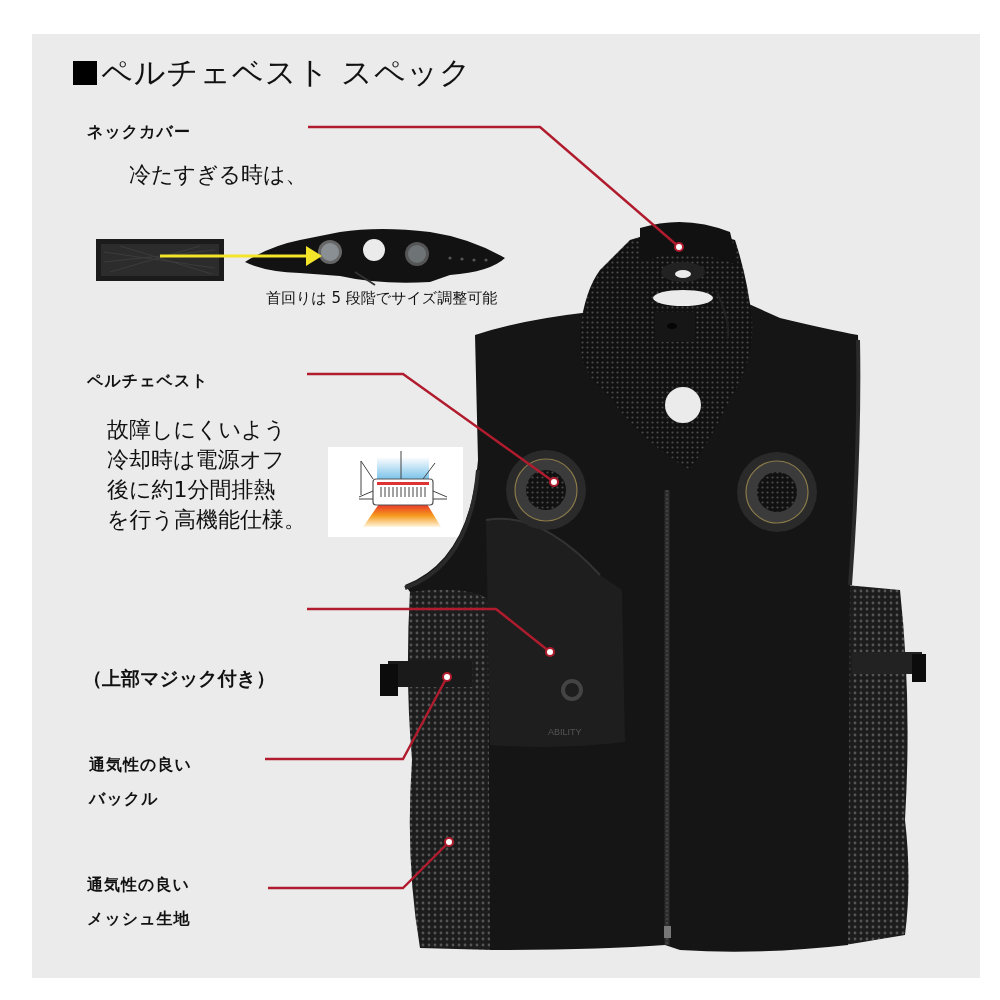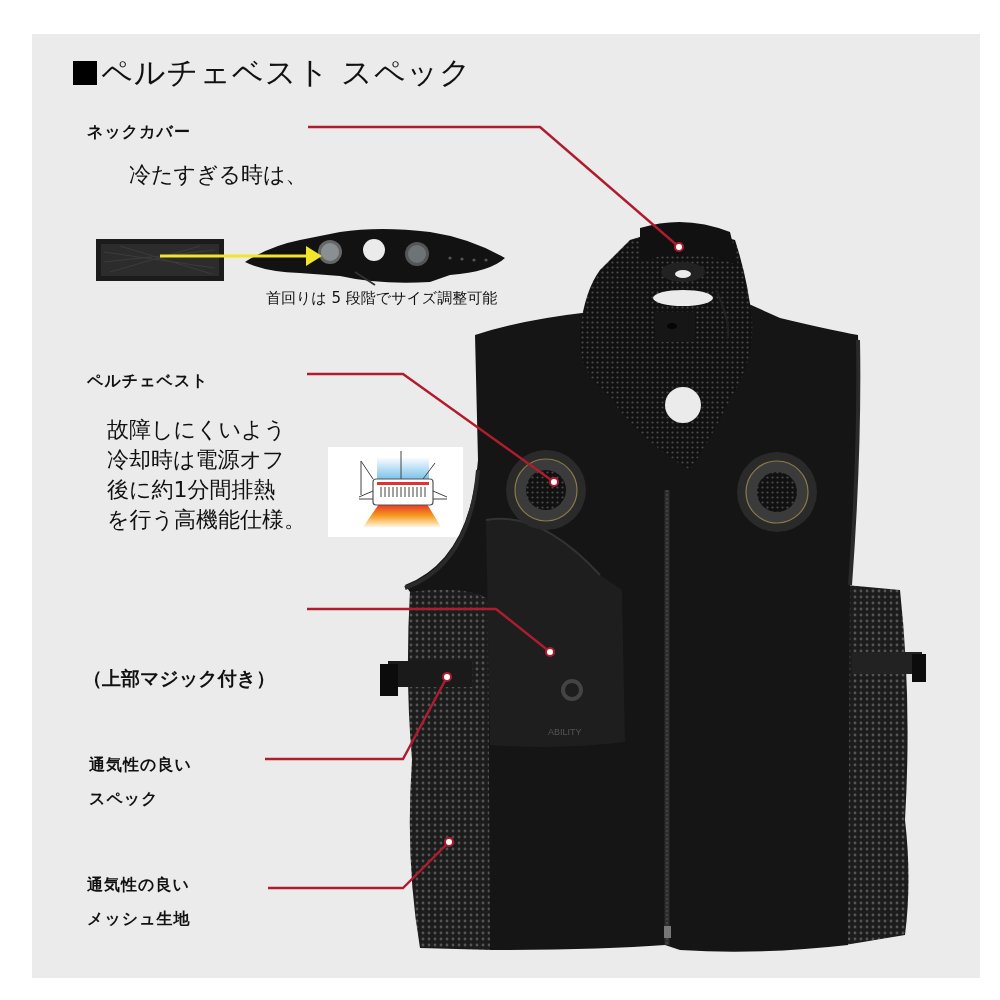--- a/index.html
+++ b/index.html
@@ -91,21 +91,21 @@
     </g>
   </svg>
 </div>
 
 <div class="abs label" style="left:76px;top:592px;line-height:34px;">
 </div>
 <div class="abs sub" style="left:72px;top:666px;">（上部マジック付き）</div>
 
 <div class="abs label" style="left:78px;top:748px;line-height:34px;">
   <div>通気性の良い</div>
-  <div>スペック</div>
+  <div>バックル</div>
 </div>
 
 <div class="abs label" style="left:76px;top:868px;line-height:34px;">
   <div>通気性の良い</div>
   <div>メッシュ生地</div>
 </div>
 
 <svg class="overlay" width="1000" height="1000" style="pointer-events:none">
   <defs>
     <pattern id="mesh" width="6" height="6" patternUnits="userSpaceOnUse">

